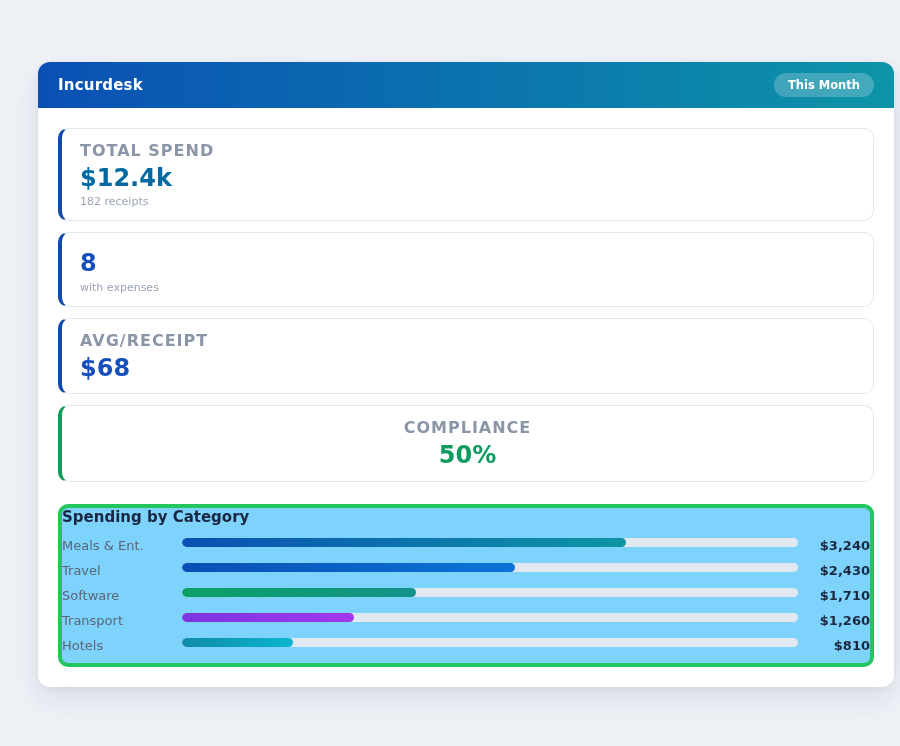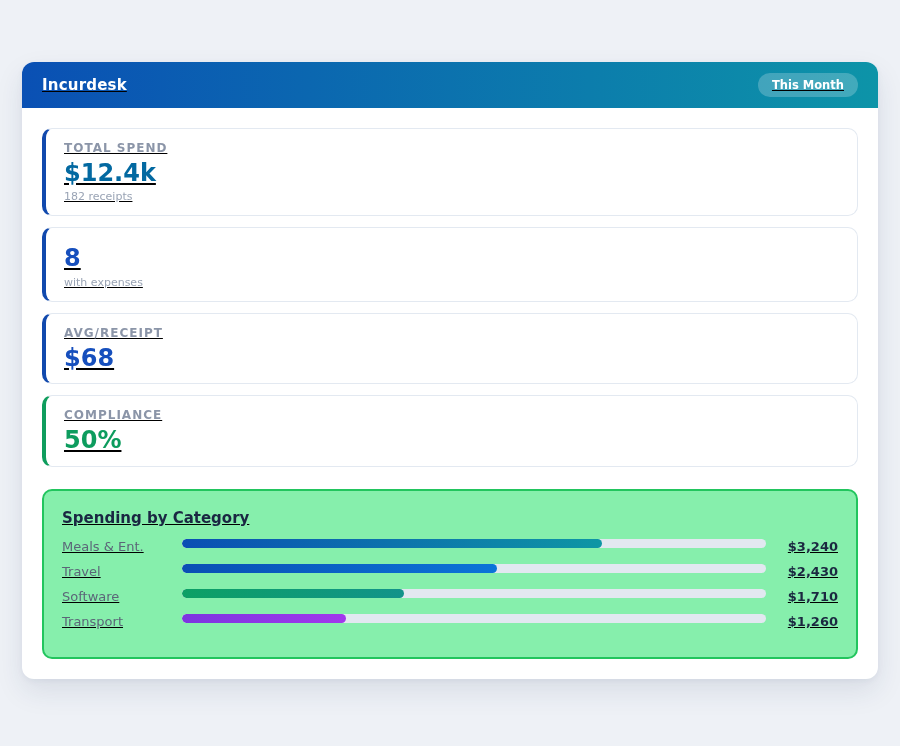--- a/index.html
+++ b/index.html
@@ -4,47 +4,46 @@
 <style>
   html, body { margin: 0; padding: 0; }
   body {
     width: 900px; height: 746px;
     background: #eef1f6;
     font-family: "DejaVu Sans", "Liberation Sans", sans-serif;
     overflow: hidden;
   }
   .page { width: 900px; height: 746px; position: relative; }
   .app-card {
-    position: absolute; left: 22px; top: 62px; width: 856px;
+    position: absolute; left: 38px; top: 62px; width: 856px;
     background: #ffffff; border-radius: 12px;
     box-shadow: 0 12px 28px rgba(25, 45, 90, 0.10), 0 2px 6px rgba(25,45,90,0.05);
-    text-decoration: underline;
   }
   .app-header {
     height: 46px; border-radius: 12px 12px 0 0;
     display: flex; align-items: center; justify-content: space-between;
     padding: 0 20px;
   }
   .app-title { color: #ffffff; font-size: 15px; font-weight: bold; letter-spacing: 0.2px; }
   .badge {
     background: rgba(255,255,255,0.22); color: #ffffff;
     font-size: 11.5px; font-weight: bold;
     padding: 5px 14px; border-radius: 999px; cursor: pointer;
   }
   .content { padding: 20px; }
   .stat-card {
     border: 1px solid #e3e9f1; border-left-width: 4px; border-left-style: solid;
     border-radius: 10px; padding: 12px 18px; margin-bottom: 11px; background: #ffffff;
   }
-  .stat-label { font-size: 12px; font-weight: bold; letter-spacing: 1px; color: #8b95a8; }
+  .stat-label { font-size: 16px; font-weight: bold; letter-spacing: 1px; color: #8b95a8; }
   .stat-value { font-size: 24px; font-weight: 800; margin-top: 5px; line-height: 1.1; }
   .stat-sub { font-size: 11px; color: #9aa4b5; margin-top: 4px; }
   .chart-card {
-    border: 2px solid #22c55e; border-radius: 10px;
-    padding: 18px; margin-top: 22px; background: #86efac;
+    border: 4px solid #22c55e; border-radius: 10px;
+    margin-top: 22px; background: #7dd3fc;
   }
   .chart-title { font-size: 15px; font-weight: bold; color: #1a2742; margin-bottom: 12px; }
   .chart-row { display: flex; align-items: flex-start; height: 25px; }
   .chart-row-label { width: 120px; flex: none; font-size: 13px; color: #5b6678; }
   .chart-track {
     flex: 1; height: 9px; border-radius: 5px; overflow: hidden;
     position: relative;
   }
   .chart-fill { height: 9px; border-radius: 5px; }
   .chart-row-value {
@@ -69,21 +68,21 @@
             <div class="stat-sub">182 receipts</div>
           </div>
           <div class="stat-card" style="border-left-color: rgb(17, 73, 173);">
             <div class="stat-value" style="color: rgb(22, 79, 189);">8</div>
             <div class="stat-sub">with expenses</div>
           </div>
           <div class="stat-card" style="border-left-color: rgb(17, 73, 173);">
             <div class="stat-label">AVG/RECEIPT</div>
             <div class="stat-value" style="color: rgb(22, 79, 189);">$68</div>
           </div>
-          <div class="stat-card" style="border-left-color: rgb(15, 157, 93);">
+          <div class="stat-card" style="border-left-color: rgb(15, 157, 93); text-align: center;">
             <div class="stat-label">COMPLIANCE</div>
             <div class="stat-value" style="color: rgb(13, 156, 94);">50%</div>
           </div>
         </div>
       <div class="chart-card">
         <div class="chart-title">Spending by Category</div>
         <div id="chart-rows">
             <div class="chart-row">
               <div class="chart-row-label">Meals &amp; Ent.</div>
               <div class="chart-track" style="background: rgb(226, 232, 240);">
@@ -105,17 +104,24 @@
               </div>
               <div class="chart-row-value">$1,710</div>
             </div>
             <div class="chart-row">
               <div class="chart-row-label">Transport</div>
               <div class="chart-track" style="background: rgb(226, 232, 240);">
                 <div class="chart-fill" style="width: 28%; background: linear-gradient(90deg, rgb(124, 53, 224), rgb(162, 56, 236));"></div>
               </div>
               <div class="chart-row-value">$1,260</div>
             </div>
+            <div class="chart-row">
+              <div class="chart-row-label">Hotels</div>
+              <div class="chart-track" style="background: rgb(226, 232, 240);">
+                <div class="chart-fill" style="width: 18%; background: linear-gradient(90deg, rgb(14, 139, 166), rgb(12, 182, 210));"></div>
+              </div>
+              <div class="chart-row-value">$810</div>
+            </div>
           </div>
       </div>
     </div>
   </div>
 </div>
 
 </body></html>

